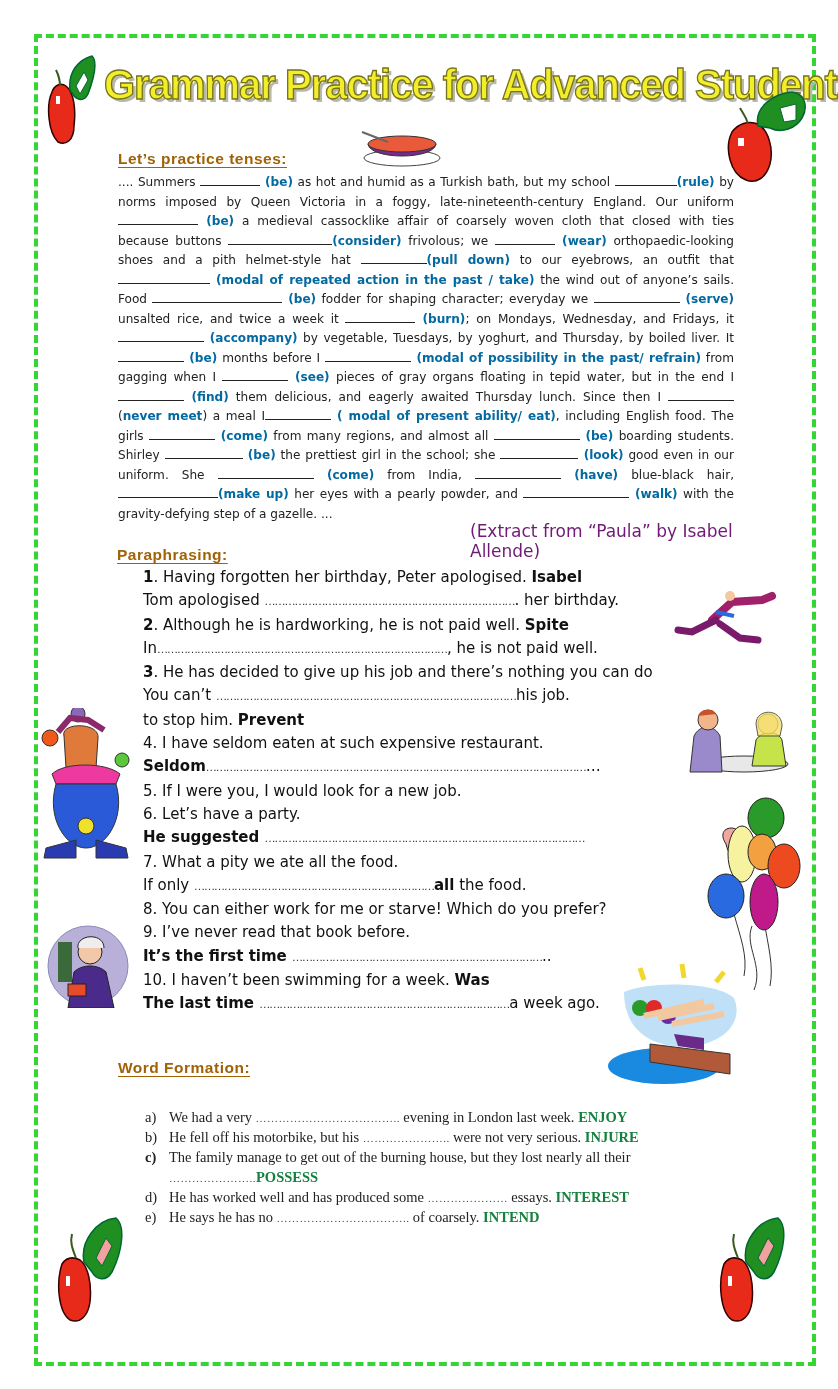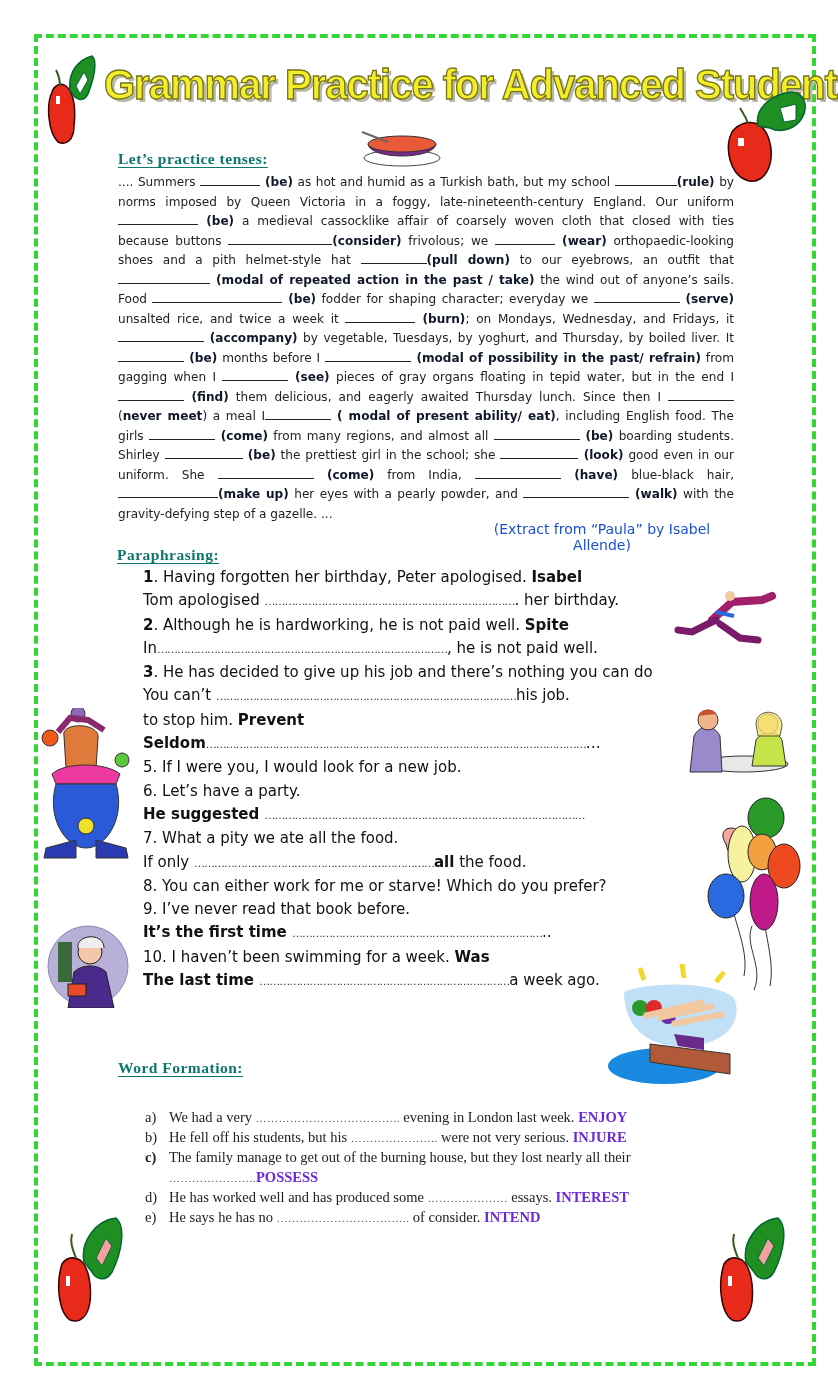--- a/index.html
+++ b/index.html
@@ -1,30 +1,30 @@
 <!DOCTYPE html>
 <html><head>
 <meta charset="utf-8">
 <style>
   html, body { margin:0; padding:0; background:#fff; }
   body { width:838px; height:1389px; position:relative; overflow:hidden; font-family:"DejaVu Sans", sans-serif; color:#111; }
   .frame { position:absolute; left:34px; top:34px; width:782px; height:1332px; border:4px dashed #33d633; box-sizing:border-box; }
   .title { position:absolute; left:104px; top:62px; width:630px; font-family:"Liberation Sans", sans-serif; font-weight:bold; font-size:40px; letter-spacing:-1px; color:#f3ee2a; -webkit-text-stroke:1.3px #77731a; text-shadow:3px 3px 0 #b8b8a8; transform:scaleY(1.05); white-space:nowrap; }
-  .heading { position:absolute; font-family:Liberation Serif, serif; font-weight:bold; color:#0f766e; font-size:15.5px; text-decoration:underline; text-underline-offset:3px; letter-spacing:0.5px; }
+  .heading { position:absolute; font-family:Liberation Sans, sans-serif; font-weight:bold; color:#a16207; font-size:15.5px; text-decoration:underline; text-underline-offset:3px; letter-spacing:0.5px; }
   .tenses { position:absolute; left:118px; top:173px; width:616px; font-size:12.1px; line-height:19.5px; color:#222; text-align:justify; }
-  .tenses b { color:#0f172a; }
+  .tenses b { color:#0369a1; }
   .blank { display:inline-block; border-bottom:1px solid #222; height:11px; vertical-align:baseline; }
-  .credit { position:absolute; left:470px; top:521px; width:264px; font-size:14px; color:#1d4ed8; text-align:center; }
+  .credit { position:absolute; left:470px; top:521px; width:264px; font-size:17px; color:#701a75; text-align:left; }
   .para { position:absolute; left:143px; top:566px; width:530px; font-size:15px; line-height:23.3px; color:#111; }
   .para .line { white-space:nowrap; }
   .para .dots { letter-spacing:-1px; font-size:11px; color:#333; }
   .wf { position:absolute; left:145px; top:1108px; width:600px; font-family:"Liberation Serif", serif; font-size:14.5px; line-height:19.2px; color:#222; }
   .wf .item { display:flex; }
   .wf .lbl { width:24px; flex:0 0 24px; }
-  .wf b { color:#6d28d9; }
+  .wf b { color:#15803d; }
   .wf .dots { font-size:11px; letter-spacing:0.5px; color:#444; }
   .clip { position:absolute; }
 </style>
 </head>
 <body>
 
 <div class="frame"></div>
 
 <div class="title">Grammar Practice for Advanced Students</div>
 
@@ -124,20 +124,21 @@
 
 <div class="heading" style="left:117px;top:546px">Paraphrasing:</div>
 <div class="para" id="para-body">
     <div class="line"><b>1</b><span>.  Having forgotten her birthday, Peter apologised. </span><b>Isabel</b></div>
     <div class="line"><span>Tom apologised </span><span class="dots">…………………………………………………………………</span><span>. her birthday.</span></div>
     <div class="line"><b>2</b><span>.  Although he is hardworking, he is not paid well. </span><b>Spite</b></div>
     <div class="line"><span>In</span><span class="dots">……………………………………………………………………………</span><span>, he is not paid well.</span></div>
     <div class="line"><b>3</b><span>.  He has decided to give up his job and there’s nothing you can do</span></div>
     <div class="line"><span>You can’t </span><span class="dots">………………………………………………………………………………</span><span>his job.</span></div>
     <div class="line"><span>  to stop him. </span><b>Prevent</b></div>
+    <div class="line"><span>4.  I have seldom eaten at such expensive restaurant.</span></div>
     <div class="line"><b>Seldom</b><span class="dots">……………………………………………………………………………………………………</span><span>…</span></div>
     <div class="line"><span>5.  If I were you, I would look for a new job.</span></div>
     <div class="line"><span>6.  Let’s have a party.</span></div>
     <div class="line"><b>He suggested </b><span class="dots">……………………………………………………………………………………</span></div>
     <div class="line"><span>7.  What a pity we ate all the food.</span></div>
     <div class="line"><span>If only </span><span class="dots">………………………………………………………………</span><b>all</b><span> the food.</span></div>
     <div class="line"><span>8.  You can either work for me or starve! Which do you prefer?</span></div>
     <div class="line"><span>9.  I’ve never read that book before.</span></div>
     <div class="line"><b>It’s the first time </b><span class="dots">…………………………………………………………………</span><span>..</span></div>
     <div class="line"><span>10. I haven’t  been swimming for a week. </span><b>Was</b></div>
@@ -145,27 +146,27 @@
   </div>
 
 <div class="heading" style="left:118px;top:1059px">Word Formation:</div>
 <div class="wf" id="wf-body">
     <div class="item">
       <span class="lbl">a)</span>
       <span><span>We had a very </span><span class="dots">……………………………….. </span><span>evening in London last week. </span><b>ENJOY</b></span>
     </div>
     <div class="item">
       <span class="lbl">b)</span>
-      <span><span>He fell off his students, but his </span><span class="dots">………………….. </span><span>were not very serious. </span><b>INJURE</b></span>
+      <span><span>He fell off his motorbike, but his </span><span class="dots">………………….. </span><span>were not very serious. </span><b>INJURE</b></span>
     </div>
     <div class="item">
       <span class="lbl" style="font-weight: bold;">c)</span>
       <span><span>The family manage to get out of the burning house, but they lost nearly all their </span><span class="dots">…………………..</span><b>POSSESS</b></span>
     </div>
     <div class="item">
       <span class="lbl">d)</span>
       <span><span>He has worked well and has produced some </span><span class="dots">………………… </span><span>essays. </span><b>INTEREST</b></span>
     </div>
     <div class="item">
       <span class="lbl">e)</span>
-      <span><span>He says he has no </span><span class="dots">…………………………….. </span><span>of consider. </span><b>INTEND</b></span>
+      <span><span>He says he has no </span><span class="dots">…………………………….. </span><span>of coarsely. </span><b>INTEND</b></span>
     </div>
   </div>
 
 </body></html>

